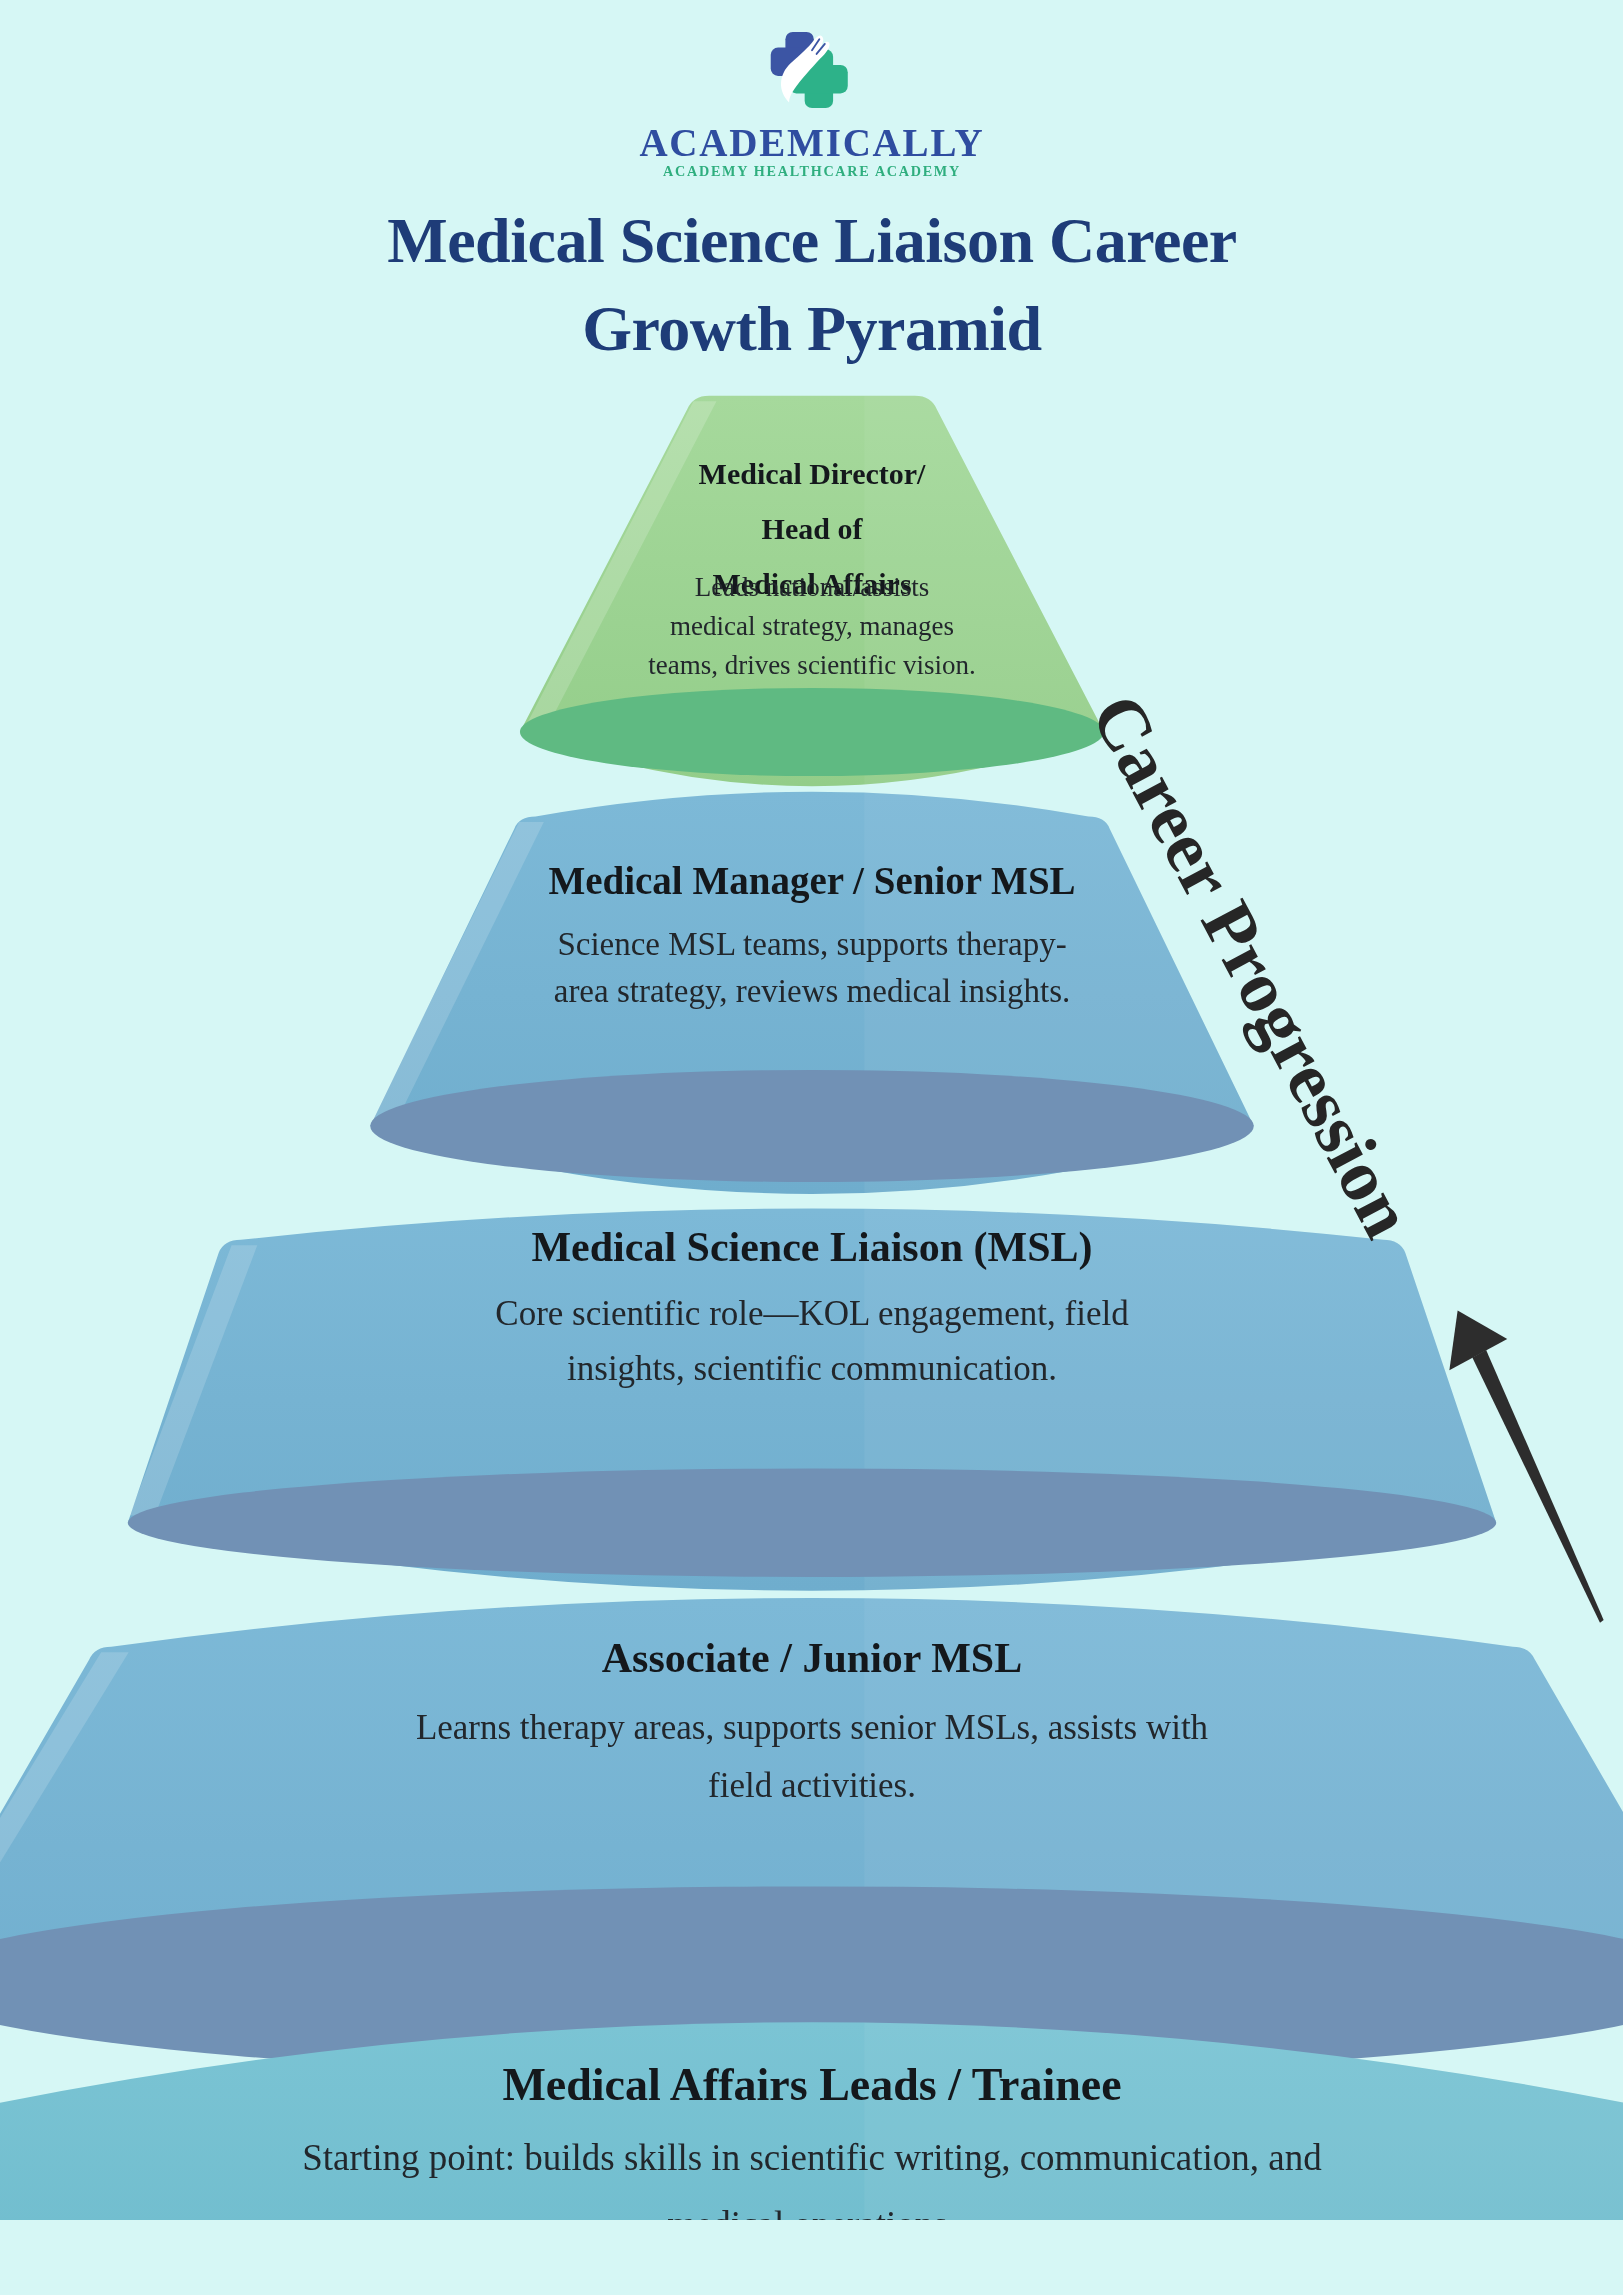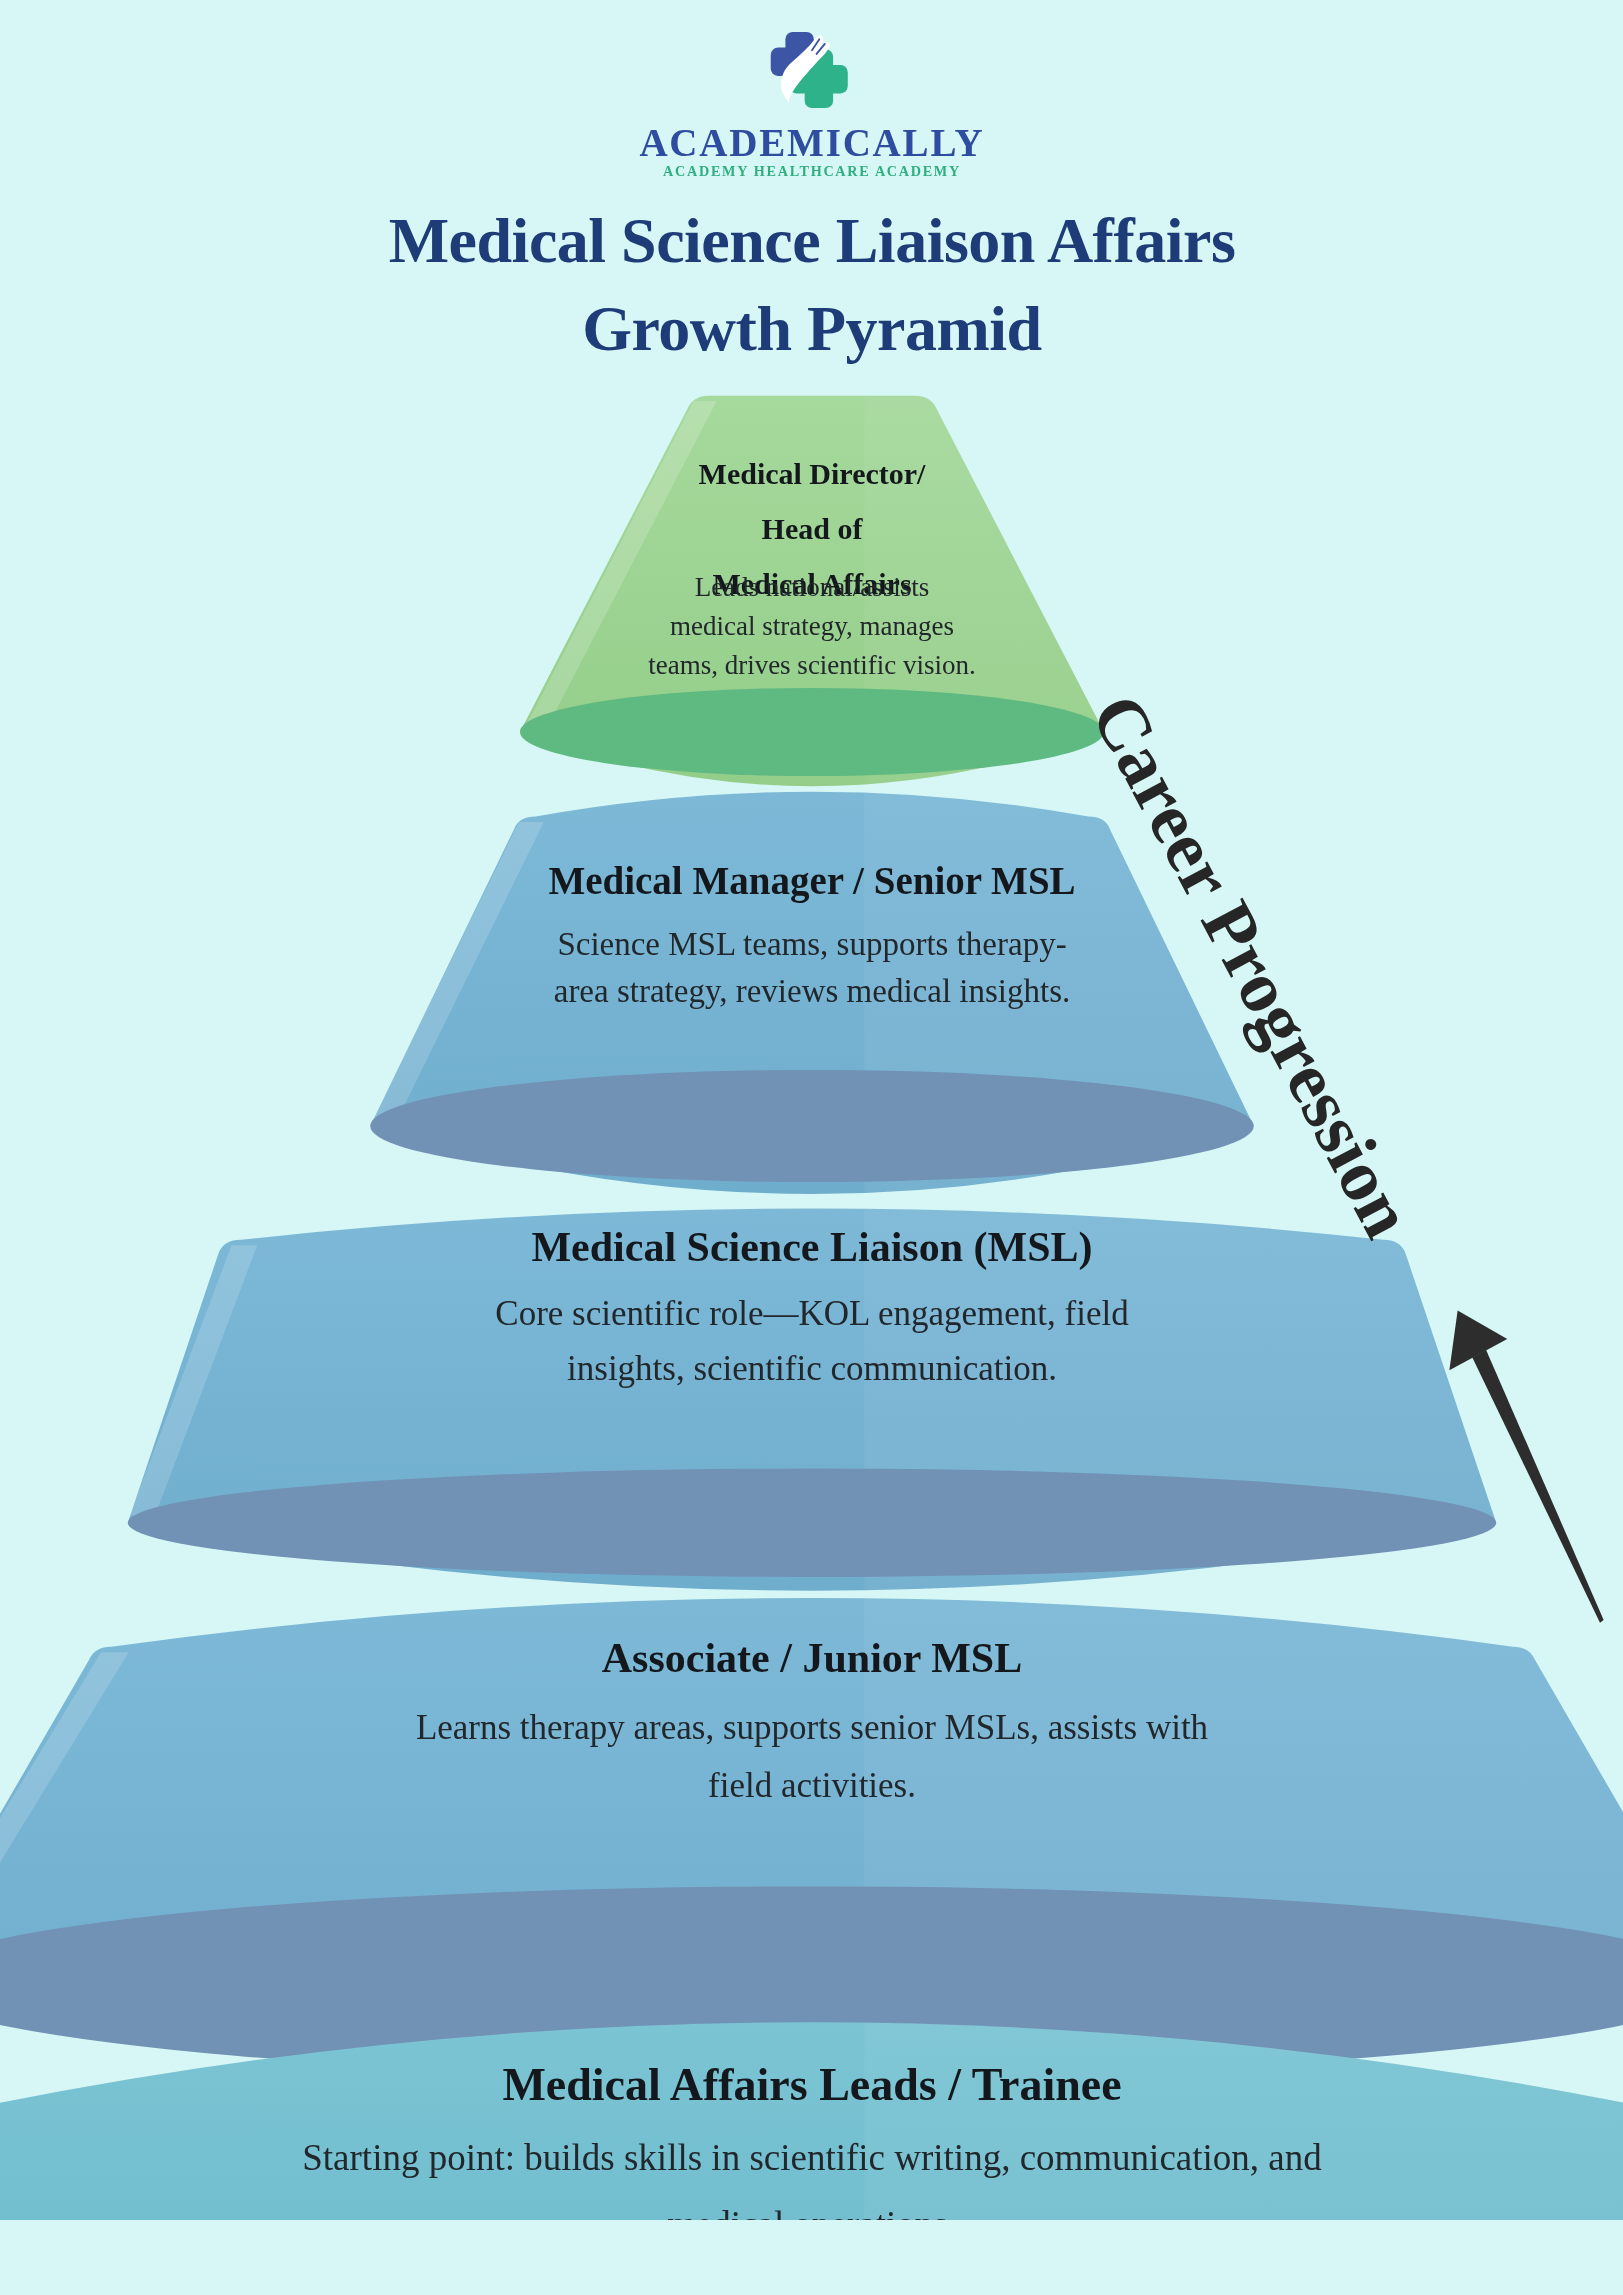--- a/index.html
+++ b/index.html
@@ -123,21 +123,21 @@
     </g>
     <path fill="#FFFFFF" d="M 50,90 C 38,78 38,60 52,47 C 63,37 71,30 77,22 C 80,18 84,15 86,18 C 89,21 86,27 84,31 L 88,26 C 91,22 95,24 94,28 C 93,33 88,38 84,42 C 74,53 63,65 56,75 C 52,81 50,85 50,90 Z"></path>
     <g stroke="#3C55A4" stroke-width="2" stroke-linecap="round">
       <line x1="75" y1="33" x2="83" y2="21"></line>
       <line x1="80" y1="37" x2="89" y2="26"></line>
     </g>
   </svg>
 
   <div class="abs brand">ACADEMICALLY</div>
   <div class="abs tagline">ACADEMY HEALTHCARE ACADEMY</div>
-  <div class="abs title">Medical Science Liaison Affairs
+  <div class="abs title">Medical Science Liaison Career
 Growth Pyramid</div>
 
   <div class="career-label">Career Progression</div>
 
   <div class="abs tier-heading t1h">Medical Director/
 Head of
 Medical Affairs</div>
   <div class="abs tier-body t1b">Leads national/assists
 medical strategy, manages
 teams, drives scientific vision.</div>

